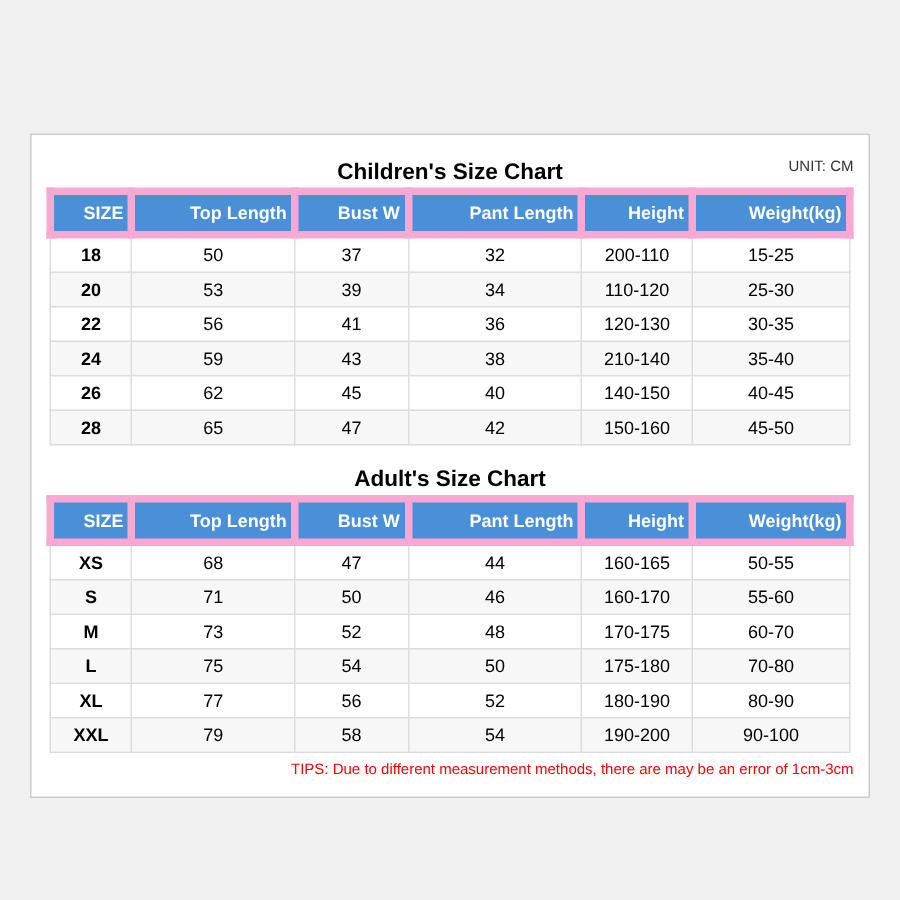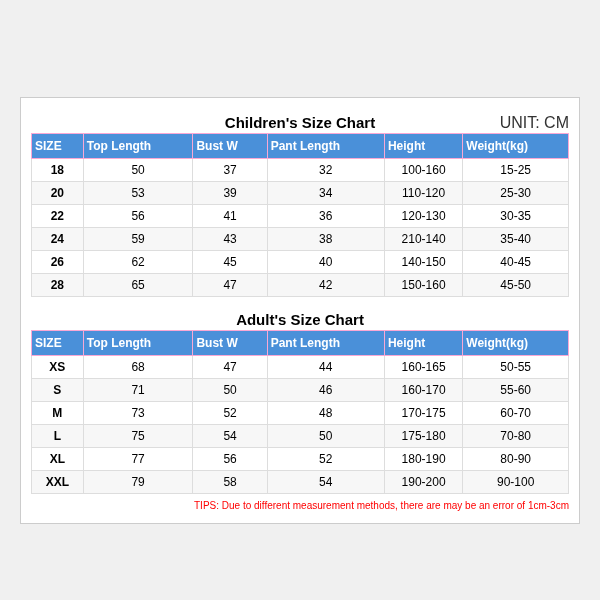--- a/index.html
+++ b/index.html
@@ -23,35 +23,35 @@
       text-align: center;
       font-size: 15px;
       font-weight: bold;
       padding: 6px 0 2px 0;
       position: relative;
     }
     .unit-label {
       position: absolute;
       right: 0;
       top: 6px;
-      font-size: 16px;
+      font-size: 10px;
       font-weight: normal;
       color: #333;
     }
     table {
       width: 100%;
       border-collapse: collapse;
       font-size: 12px;
     }
     th {
       background: #4a90d9;
       color: #fff;
       padding: 5px 3px;
-      text-align: left;
-      border: 1px solid #f9a8d4;
+      text-align: right;
+      border: 5px solid #f9a8d4;
       font-size: 12px;
     }
     td {
       padding: 4px 3px;
       text-align: center;
       border: 1px solid #ddd;
       font-size: 12px;
     }
     tr:nth-child(even) td {
       background: #f7f7f7;
@@ -92,21 +92,21 @@
         <th>Height</th>
         <th>Weight(kg)</th>
       </tr>
     </thead>
     <tbody id="children-tbody">
         <tr>
           <td>18</td>
           <td>50</td>
           <td>37</td>
           <td>32</td>
-          <td>100-160</td>
+          <td>200-110</td>
           <td>15-25</td>
         </tr>
         <tr>
           <td>20</td>
           <td>53</td>
           <td>39</td>
           <td>34</td>
           <td>110-120</td>
           <td>25-30</td>
         </tr>

